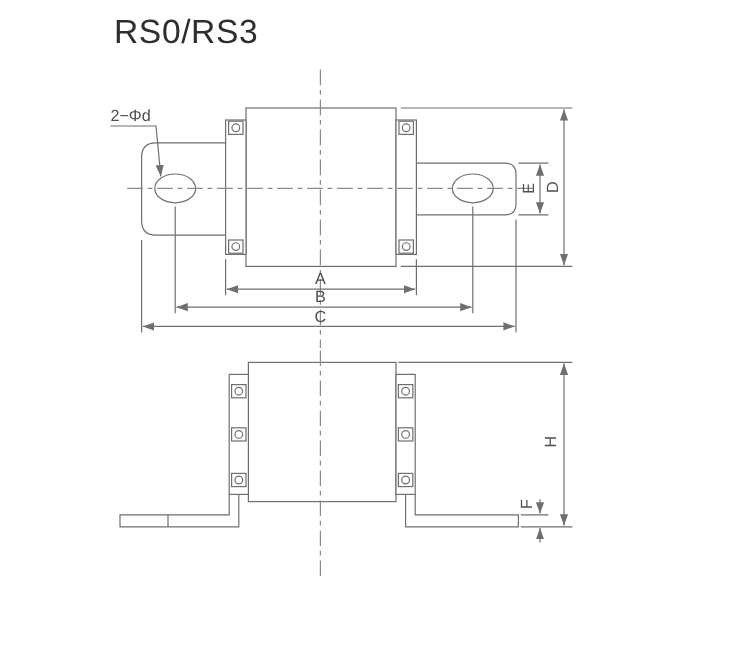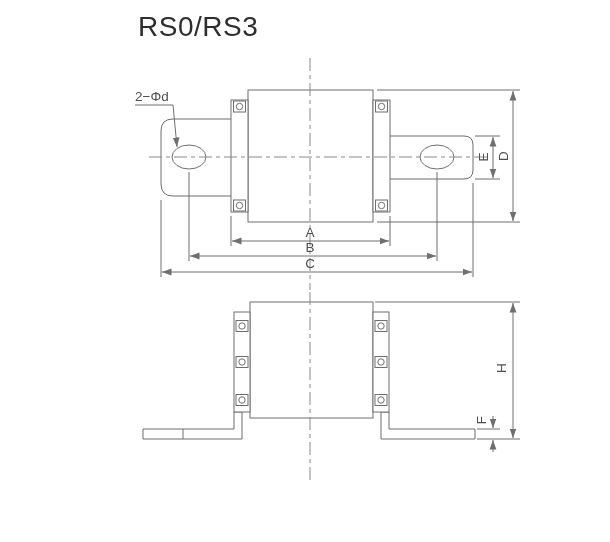--- a/index.html
+++ b/index.html
@@ -1,21 +1,21 @@
 <!DOCTYPE html>
 <html style="--line: #6f6f6f; --centerline: #8a8a8a; --text: #4f4f4f; --title_color: #2e2e2e; --bg: #ffffff; --fill: #ffffff;"><head>
 <meta charset="utf-8">
 <style>
   html,body{margin:0;padding:0;}
   body{
     width:610px;height:542px;
     background:var(--bg,#ffffff);
     font-family:"Liberation Sans",sans-serif;
   }
-  .page{position:relative;width:522px;height:542px;background:var(--bg,#ffffff);overflow:hidden;margin-left:43px;}
+  .page{position:relative;width:522px;height:542px;background:var(--bg,#ffffff);overflow:hidden;}
   svg{display:block;}
   .shape{fill:var(--fill,#ffffff);stroke:var(--line,#6f6f6f);stroke-width:1;}
   .ln{fill:none;stroke:var(--line,#6f6f6f);stroke-width:1;}
   .cl{fill:none;stroke:var(--centerline,#8a8a8a);stroke-width:1;stroke-dasharray:13 4 4 4;}
   .dim{fill:none;stroke:var(--line,#6f6f6f);stroke-width:1;}
   .lbl{font-family:"Liberation Sans",sans-serif;font-size:13.5px;fill:var(--text,#4f4f4f);}
   .title{font-family:"Liberation Sans",sans-serif;font-size:28px;font-weight:normal;fill:var(--title_color,#2e2e2e);letter-spacing:0.5px;}
 </style>
 </head>
 <body>

